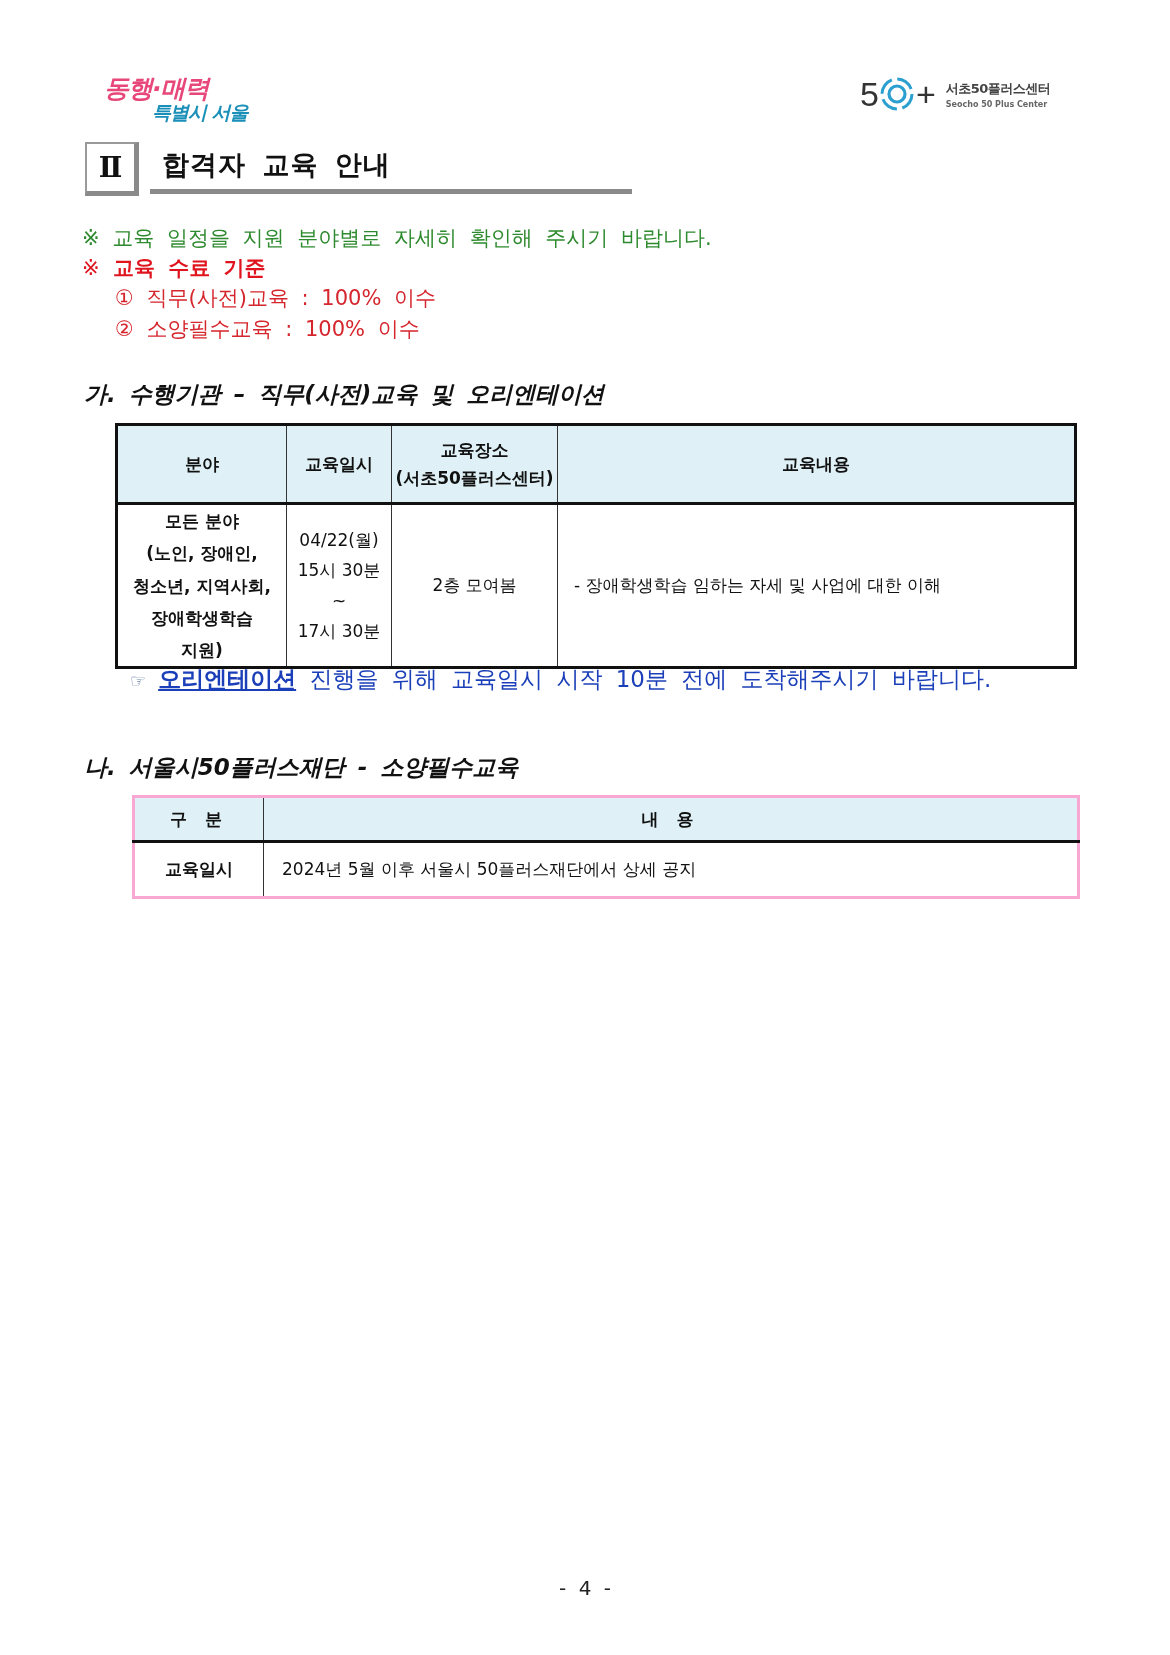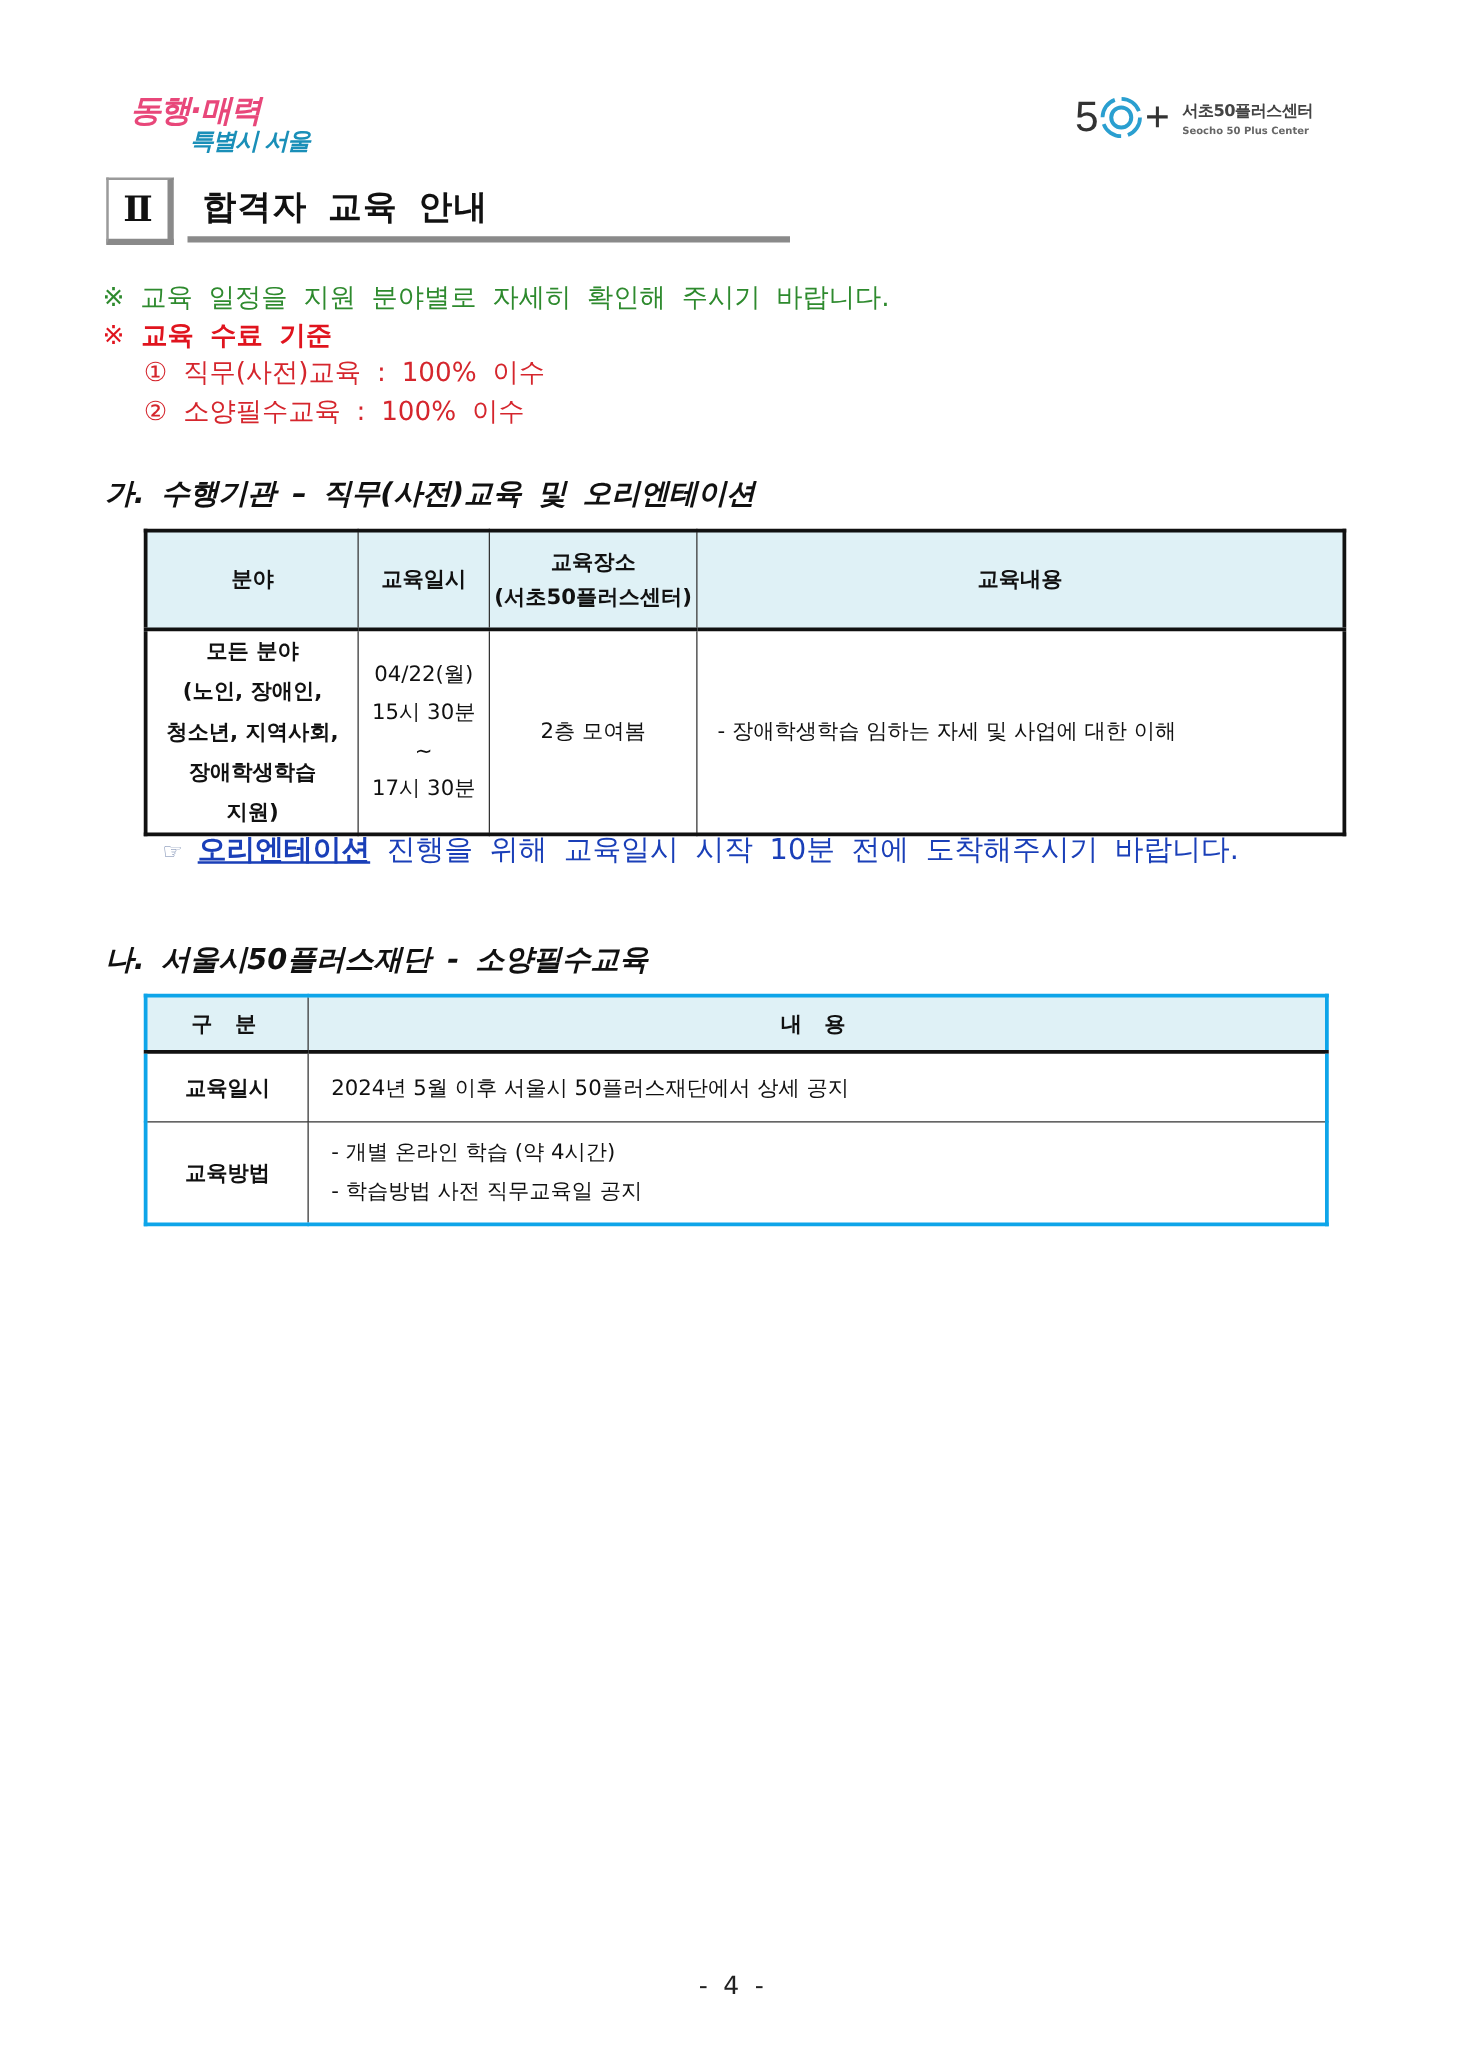--- a/index.html
+++ b/index.html
@@ -45,21 +45,21 @@
   .t1 thead th { background: #dff1f6; font-weight: bold; height: 79px; border-bottom: 3px solid #111; line-height: 1.65; }
   .t1 tbody td { height: 151px; line-height: 1.8; }
   .t1 td.field { font-weight: bold; font-size: 17px; line-height: 1.9; }
   .t1 td.content { text-align: left; padding-left: 16px; }
 
   .note { position: absolute; left: 130px; top: 664px; font-size: 23px; color: #1a3fb8; white-space: nowrap; word-spacing: 6px; }
   .note .hand { font-size: 18px; color: #6b7fa8; margin-right: 12px; }
   .note .em { font-weight: bold; text-decoration: underline; color: #1a3fb8; }
 
   
-  .t2 { left: 115px; top: 795px; width: 948px; border: 3px solid #0ea5e9; }
+  .t2 { left: 132px; top: 795px; width: 948px; border: 3px solid #f9a8d4; }
   .t2 th, .t2 td { border: 1px solid #333; font-size: 17px; vertical-align: middle; }
   .t2 thead th { background: #dff1f6; font-weight: bold; height: 45px; border-bottom: 3px solid #111; text-align: center; letter-spacing: 6px; }
   .t2 td.label { width: 130px; text-align: center; font-weight: bold; }
   .t2 td.val { padding-left: 18px; }
   .t2 tr.r1 td { height: 56px; }
   .t2 tr.r2 td { height: 82px; }
   .t2 .line { line-height: 1.85; }
 
   .page-num { position: absolute; left: 0; width: 1170px; top: 1576px; text-align: center; font-size: 20px; color: #222; word-spacing: 6px; }
 </style>
@@ -150,23 +150,16 @@
     <tr>
       <th style="width:130px">구 분</th>
       <th>내 용</th>
     </tr>
   </thead>
   <tbody>
     <tr class="r1">
       <td class="label">교육일시</td>
       <td class="val">2024년 5월 이후 서울시 50플러스재단에서 상세 공지</td>
     </tr>
-    <tr class="r2">
-      <td class="label">교육방법</td>
-      <td class="val">
-        <div class="line">- 개별 온라인 학습 (약 4시간)</div>
-        <div class="line">- 학습방법 사전 직무교육일 공지</div>
-      </td>
-    </tr>
   </tbody>
 </table>
 
 <div class="page-num">- 4 -</div>
 
 </body></html>

